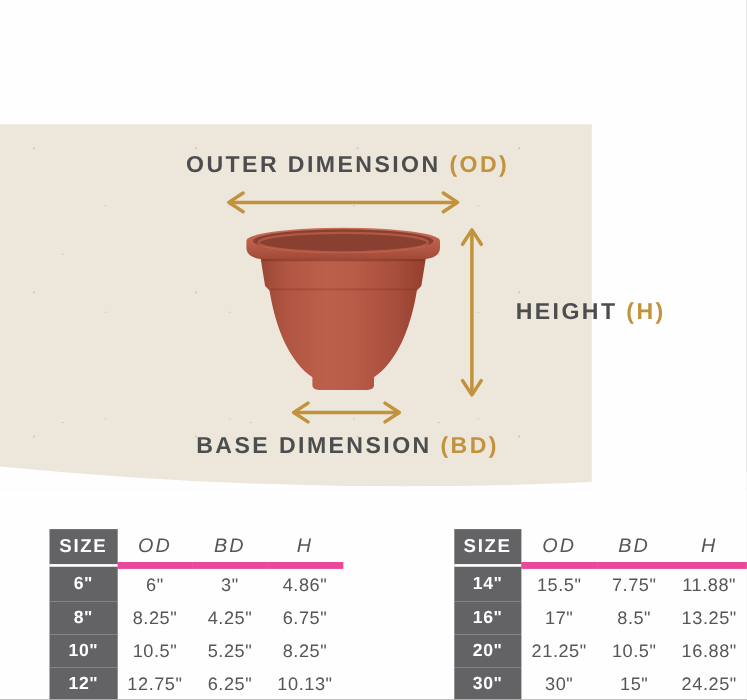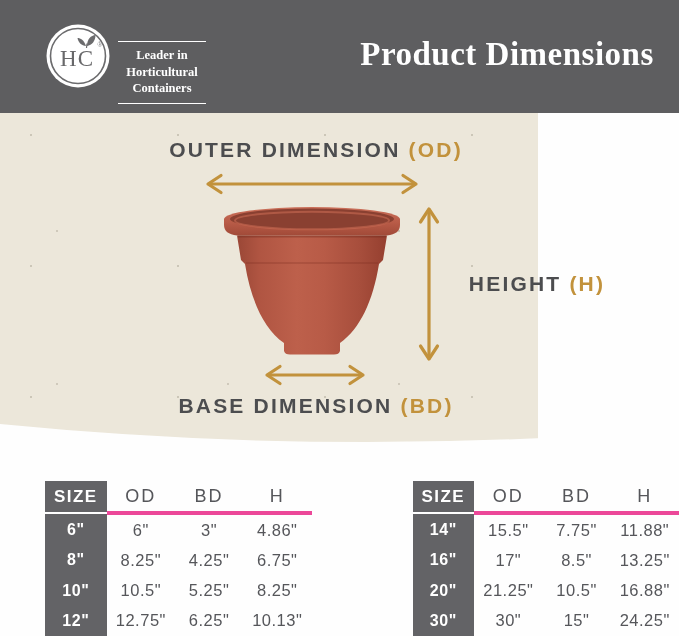--- a/index.html
+++ b/index.html
@@ -63,54 +63,35 @@
   table.size-table th, table.size-table td{
     height:30px;padding:0;text-align:center;vertical-align:middle;
   }
   th.size-head{
     background:var(--size-col-bg,#636366);color:#fff;
     font-size:17px;font-weight:bold;letter-spacing:1.5px;
     border-bottom:2px solid #fff;
   }
   th.col-head{
     color:var(--table-ink,#55565A);font-size:18px;font-weight:normal;
-    letter-spacing:2px;border-bottom:4px solid #ec4899;
+    letter-spacing:2px;border-bottom:6px solid #ec4899;font-style:italic;
   }
   td.size-cell{
     background:var(--size-col-bg,#636366);color:#fff;
     font-size:16px;font-weight:bold;letter-spacing:.5px;
   }
   td.val-cell{
     color:var(--table-ink,#55565A);font-size:16.5px;letter-spacing:.5px;
   }
 </style>
 </head>
 <body>
 
 <div class="page">
 
-  <div class="header">
-    <svg class="logo-circle" viewBox="0 0 64 64">
-      <circle cx="32" cy="32" r="31.5" fill="#ffffff"></circle>
-      <circle cx="32" cy="32" r="27.5" fill="none" stroke="#6b6b6d" stroke-width="1.6"></circle>
-      <text x="31" y="42" text-anchor="middle" font-family="Liberation Serif, serif" font-size="23" letter-spacing="1" fill="#68686a">HC</text>
-      <g>
-        <path d="M40,22 C38,16 34.5,14 31.5,14 C32.5,19 35.5,21.6 40,22 Z" fill="#6b6b6d"></path>
-        <path d="M41,22 C41,15 45,11.5 49.5,11 C49.5,17 46,21 41,22 Z" fill="#6b6b6d"></path>
-        <path d="M40.5,24 Q40.8,21 41,19.5" stroke="#6b6b6d" stroke-width="1.2" fill="none"></path>
-      </g>
-      <text x="54" y="23" text-anchor="middle" font-family="Liberation Sans, sans-serif" font-size="6.5" fill="#8a8a8c">®</text>
-    </svg>
-    <div class="tagline">
-      <div>Leader in</div>
-      <div>Horticultural</div>
-      <div>Containers</div>
-    </div>
-    <div class="header-title">Product Dimensions</div>
-  </div>
 
   <div class="diagram">
 
     <div class="dim-label outer-label">
       <span>OUTER DIMENSION</span>
       <span class="abbr">(OD)</span>
     </div>
 
     <svg class="arrow-svg od-arrow" width="216" height="24" viewBox="0 0 216 24" fill="none" stroke-width="3.2" stroke-linecap="round" stroke-linejoin="round" style="stroke:var(--gold,#C2923C)">
       <line x1="5" y1="12" x2="211" y2="12"></line>

